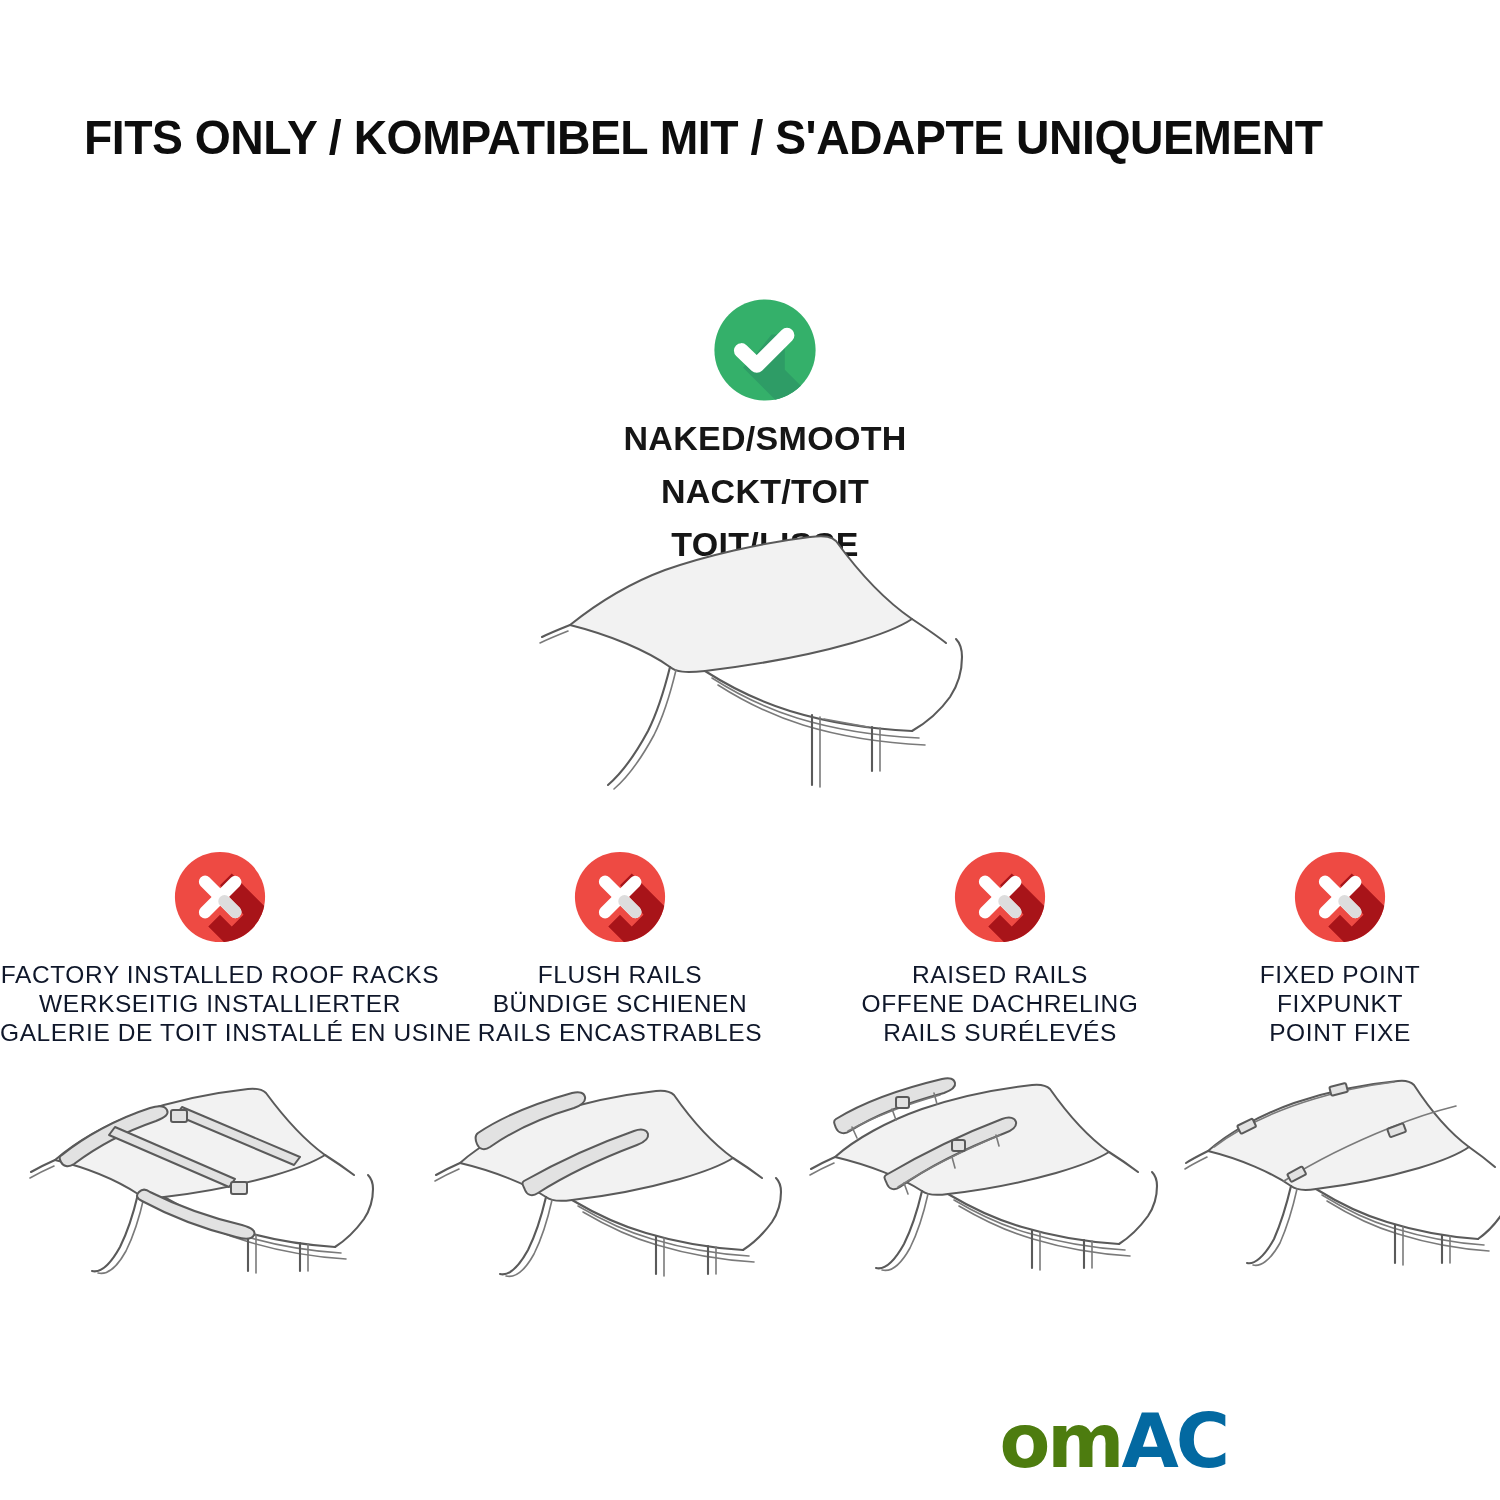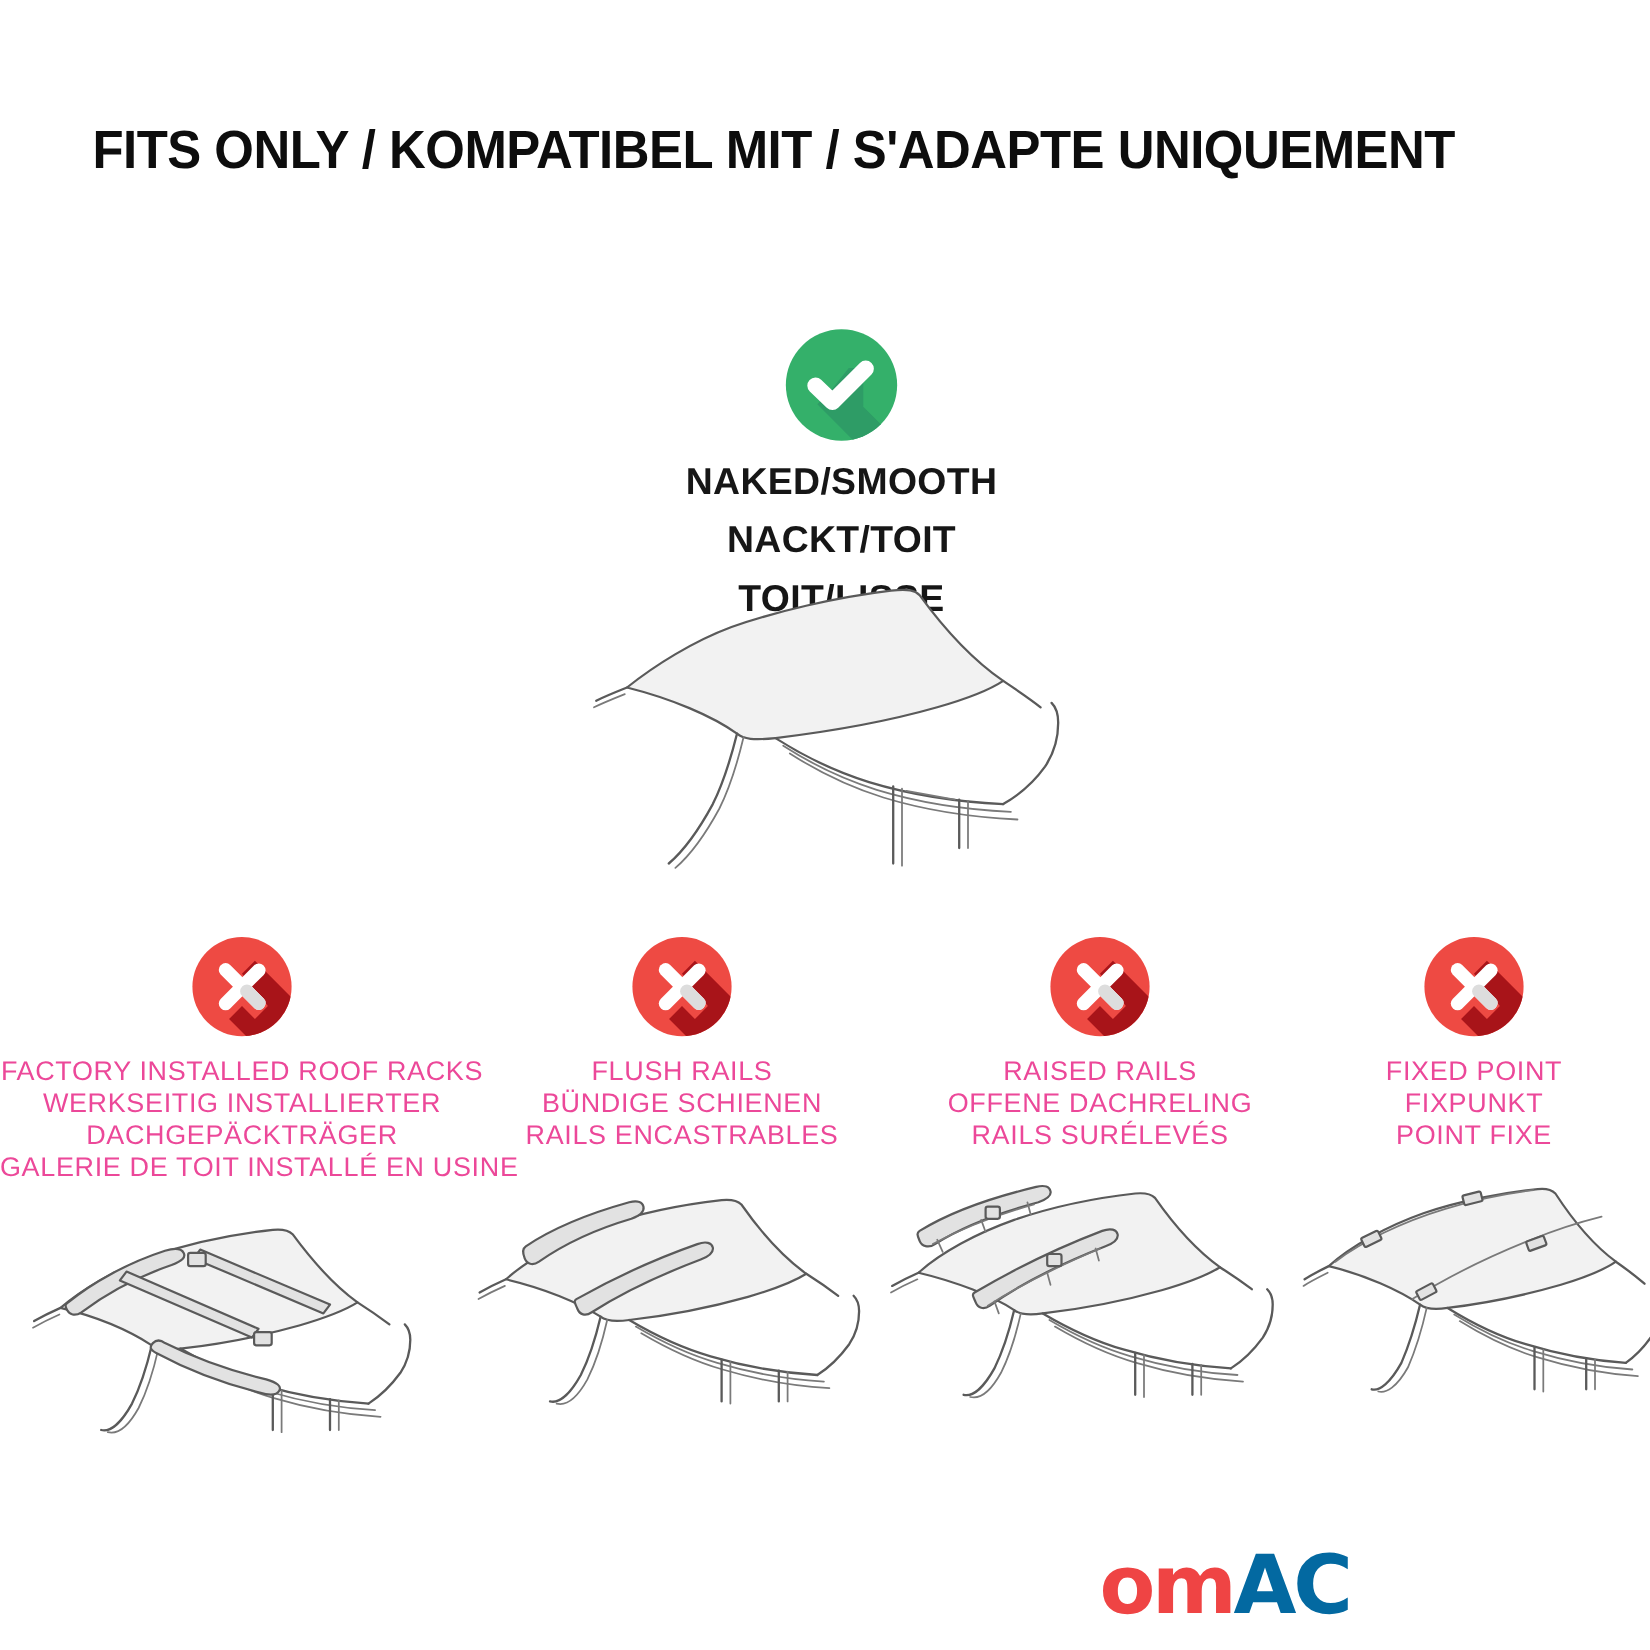--- a/index.html
+++ b/index.html
@@ -72,21 +72,21 @@
   .col .badge-sm{
     width:98px;height:98px;
     display:block;
     margin:0 auto;
   }
   .no-label{
     font-size:24.5px;
     font-weight:300;
     line-height:29px;
     letter-spacing:0.6px;
-    color:#ec4899;
+    color:#0f172a;
     white-space:nowrap;
   }
   .col-art{
     margin-top:10px;
     width:100%;
     display:block;
   }
 
   
   #col-0{left:0px;   width:440px;}
@@ -107,21 +107,21 @@
   
   .logo{
     position:absolute;
     right:40px; bottom:22px;
     font-size:74px;
     font-weight:bold;
     letter-spacing:-3px;
     line-height:74px;
     font-family:"DejaVu Sans", sans-serif;
   }
-  .logo .om{color:#ef4444;}
+  .logo .om{color:#4d7c0f;}
   .logo .ac{color:#0369a1;}
 
   .roofline{fill:none;stroke:#5a5a5a;stroke-width:2.1;stroke-linecap:round;stroke-linejoin:round;}
   .roofline-thin{fill:none;stroke:#7a7a7a;stroke-width:1.6;stroke-linecap:round;stroke-linejoin:round;}
   .rooffill{fill:#f2f2f2;stroke:#5a5a5a;stroke-width:2;stroke-linejoin:round;}
   .railfill{fill:#e2e2e2;stroke:#5a5a5a;stroke-width:2;stroke-linejoin:round;}
 </style>
 </head>
 <body>
 
@@ -200,21 +200,20 @@
           </g>
           <g clip-path="url(#clipRed0)">
             <rect x="44" y="22" width="12.5" height="56" rx="6" fill="#ffffff" transform="rotate(45 50 50)"></rect>
             <rect x="44" y="22" width="12.5" height="56" rx="6" fill="#ffffff" transform="rotate(-45 50 50)"></rect>
             <rect x="44" y="50" width="12.5" height="28" rx="6" fill="#dddddd" transform="rotate(-45 50 50)"></rect>
           </g>
         </svg>
       </div>
       <div class="no-label">FACTORY INSTALLED ROOF RACKS</div>
       <div class="no-label">WERKSEITIG INSTALLIERTER</div>
-      <div class="no-label">DACHGEPÄCKTRÄGER</div>
       <div class="no-label">GALERIE DE TOIT INSTALLÉ EN USINE</div>
 
       <div class="art-offset-0">
         <svg class="col-art" viewBox="0 0 440 210" xmlns="http://www.w3.org/2000/svg">
           <path class="rooffill" fill="#fbfbfb" d="M55 95 C75 78 105 60 138 48 C170 37 212 28 248 24 C258 23 263 25 266 28
                    C280 47 300 72 325 90
                    C314 97 296 104 272 111 C240 120 200 128 164 132 C150 134 143 133 138 129
                    C118 116 88 103 55 95 Z"></path>
           <path class="roofline" d="M55 95 C46 99 38 103 31 107"></path>
           <path class="roofline-thin" d="M54 101 C45 105 37 109 30 113"></path>

